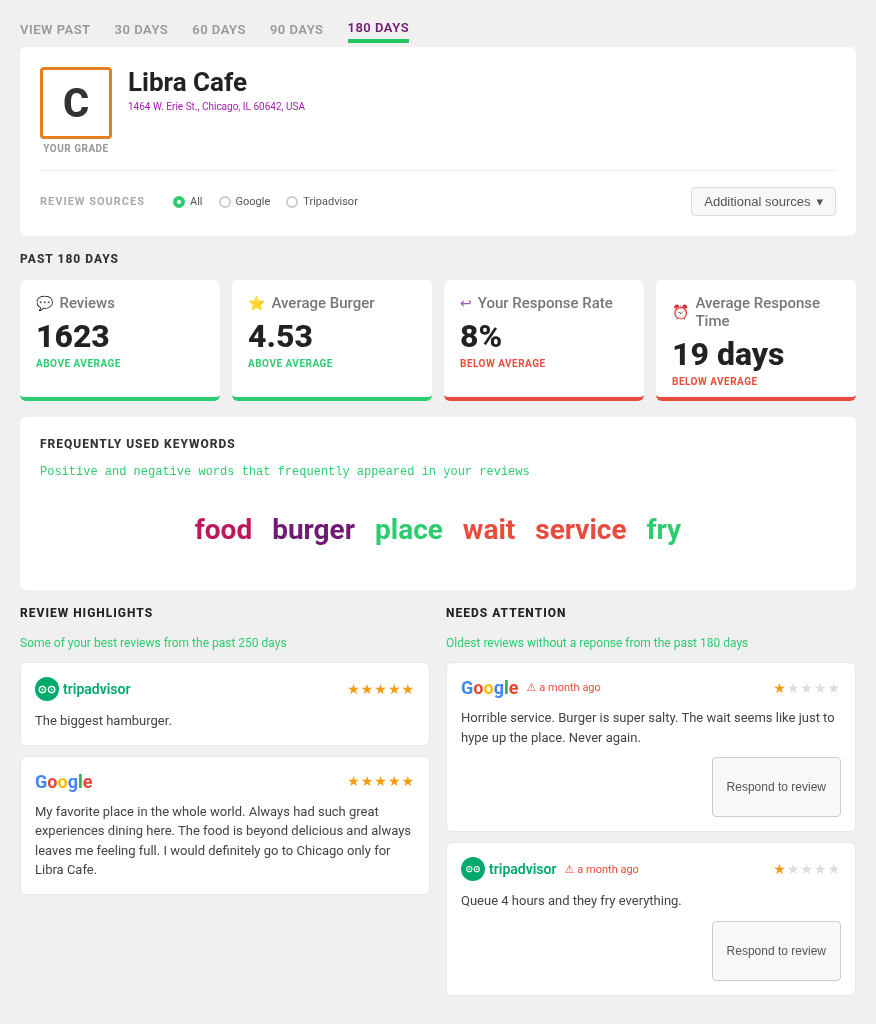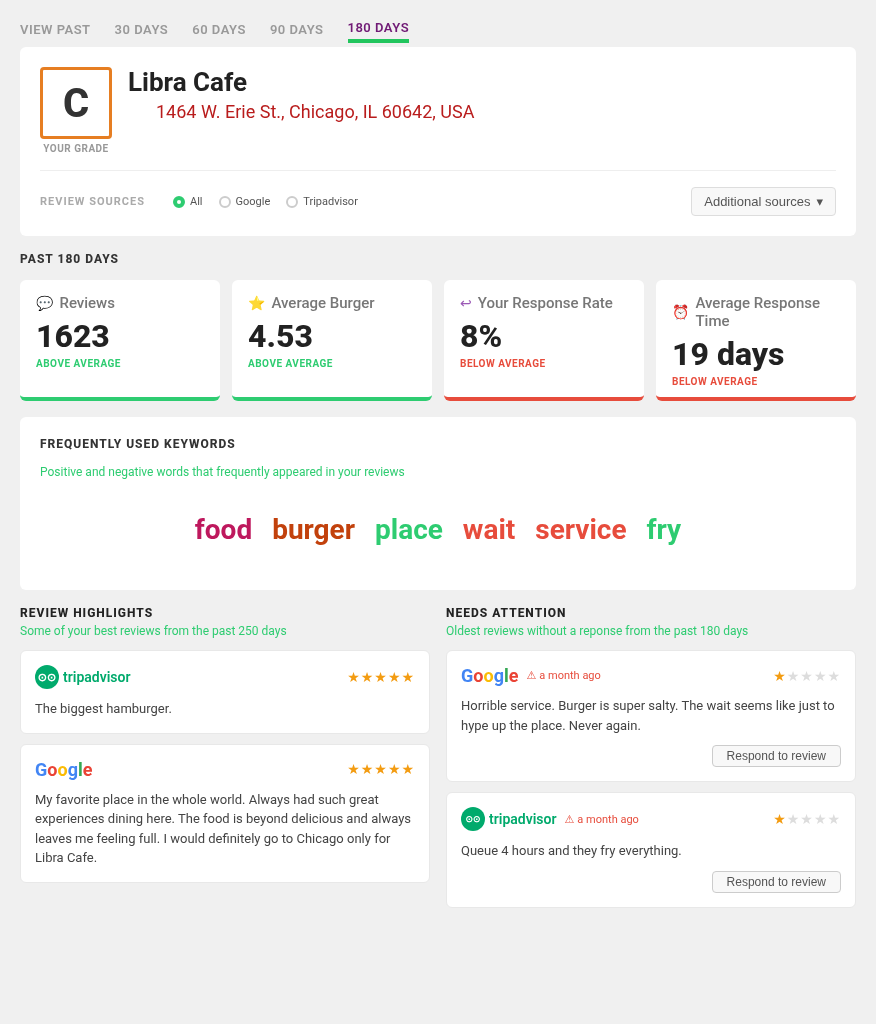--- a/index.html
+++ b/index.html
@@ -79,23 +79,22 @@
     .business-info {
       flex: 1;
     }
     .business-name {
       font-size: 26px;
       font-weight: 700;
       color: #222;
       margin-bottom: 4px;
     }
     .business-address {
-      font-size: 18px;
-      color: #b91c1c;
-      margin-left: 28px;
+      font-size: 10px;
+      color: #a21caf;
     }
 
     
     .review-sources-row {
       display: flex;
       align-items: center;
       padding-top: 16px;
       gap: 20px;
     }
     .review-sources-label {
@@ -209,20 +208,21 @@
     .stat-comparison.below { color: #e74c3c; }
 
     
     .keywords-section {
       margin-bottom: 16px;
     }
     .keywords-subtitle {
       font-size: 12px;
       color: #2ecc71;
       margin-bottom: 10px;
+      font-family: Liberation Mono, monospace;
     }
     .keywords-box {
       background: #fff;
       border-radius: 6px;
       padding: 24px;
       display: flex;
       align-items: center;
       justify-content: center;
       gap: 20px;
       flex-wrap: wrap;
@@ -236,21 +236,21 @@
     .two-col {
       display: grid;
       grid-template-columns: 1fr 1fr;
       gap: 16px;
     }
     .col-title {
       font-size: 12px;
       font-weight: 800;
       letter-spacing: 1px;
       color: #222;
-      margin-bottom: 4px;
+      margin-bottom: 16px;
     }
     .col-subtitle {
       font-size: 12px;
       color: #2ecc71;
       margin-bottom: 12px;
     }
 
     
     .review-card {
       background: #fff;
@@ -315,21 +315,21 @@
       display: flex;
       align-items: center;
       gap: 3px;
     }
     .respond-btn {
       display: flex;
       justify-content: flex-end;
       margin-top: 10px;
     }
     .respond-btn button {
-      padding: 3px 14px;
+      padding: 22px 14px;
       border: 1px solid #ccc;
       border-radius: 4px;
       background: #f8f8f8;
       font-size: 12px;
       color: #555;
       cursor: pointer;
     }
 
     .past-label {
       font-size: 12px;
@@ -422,21 +422,21 @@
       <div class="stat-value">19 days</div>
       <div class="stat-comparison below">BELOW AVERAGE</div>
     </div>
   </div>
 
   <div class="keywords-section card">
     <div class="section-title">FREQUENTLY USED KEYWORDS</div>
     <div class="keywords-subtitle">Positive and negative words that frequently appeared in your reviews</div>
     <div class="keywords-box">
       <span class="keyword" style="color:#be185d;">food</span>
-      <span class="keyword" style="color:#c2410c;">burger</span>
+      <span class="keyword" style="color:#701a75;">burger</span>
       <span class="keyword" style="color:#2ecc71;">place</span>
       <span class="keyword" style="color:#e74c3c;">wait</span>
       <span class="keyword" style="color:#e74c3c;">service</span>
       <span class="keyword" style="color:#2ecc71;">fry</span>
     </div>
   </div>
 
   <div class="two-col">
 
     <div>

